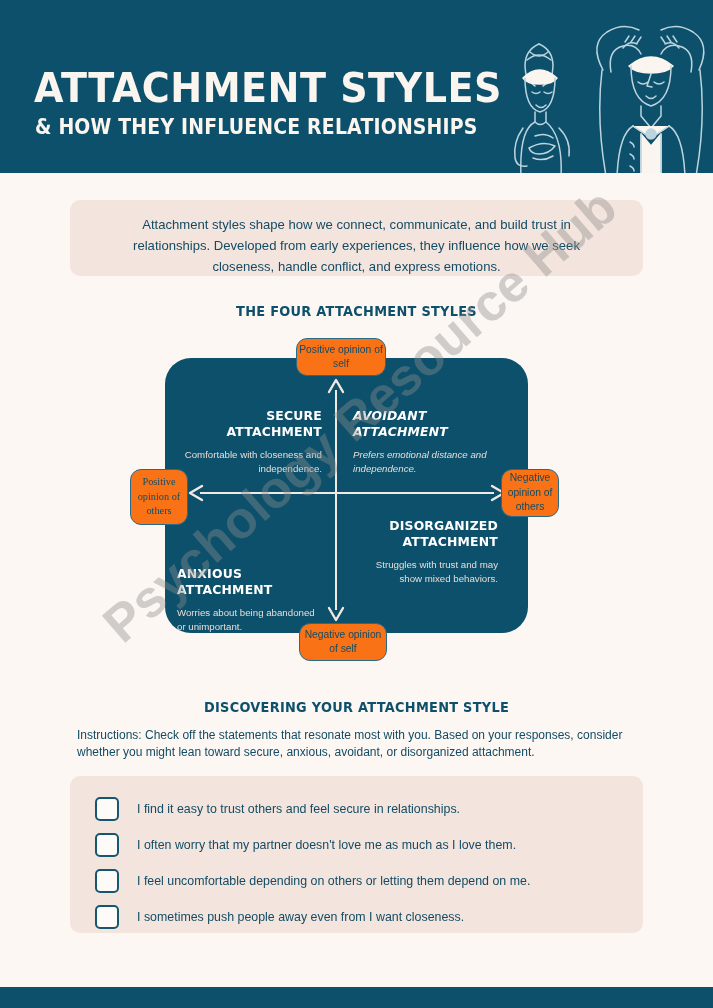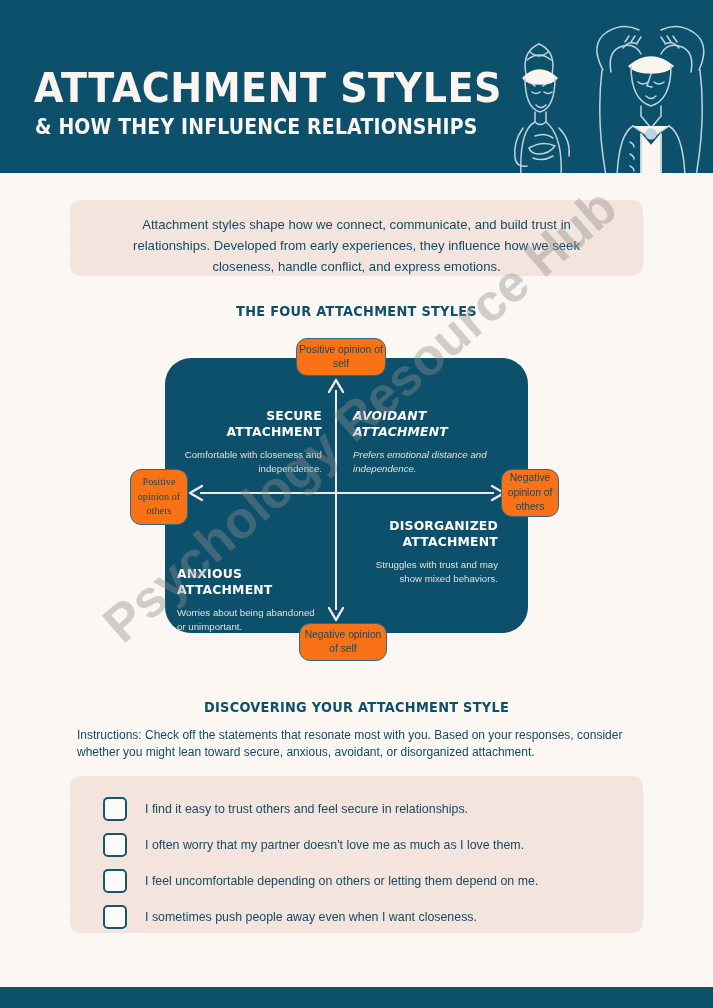--- a/index.html
+++ b/index.html
@@ -184,21 +184,21 @@
   
   .checklist {
     position: absolute;
     left: 70px;
     top: 776px;
     width: 573px;
     height: 157px;
     background: #f3e5dd;
     border-radius: 10px;
     box-sizing: border-box;
-    padding: 15px 0 0 16px;
+    padding: 15px 0 0 8px;
   }
   .check-row {
     display: flex;
     align-items: center;
     height: 36px;
     padding-left: 17px;
   }
   .checkbox {
     width: 20px;
     height: 20px;
@@ -364,19 +364,19 @@
   <div class="check-row">
     <div class="checkbox"></div>
     <div class="check-label">I often worry that my partner doesn't love me as much as I love them.</div>
   </div>
   <div class="check-row">
     <div class="checkbox"></div>
     <div class="check-label">I feel uncomfortable depending on others or letting them depend on me.</div>
   </div>
   <div class="check-row">
     <div class="checkbox"></div>
-    <div class="check-label">I sometimes push people away even when I want closeness.</div>
+    <div class="check-label">I sometimes push people away even from I want closeness.</div>
   </div>
 </div>
 
 <div class="watermark">Psychology Resource Hub</div>
 
 <div class="footer-bar"></div>
 
 </body></html>

